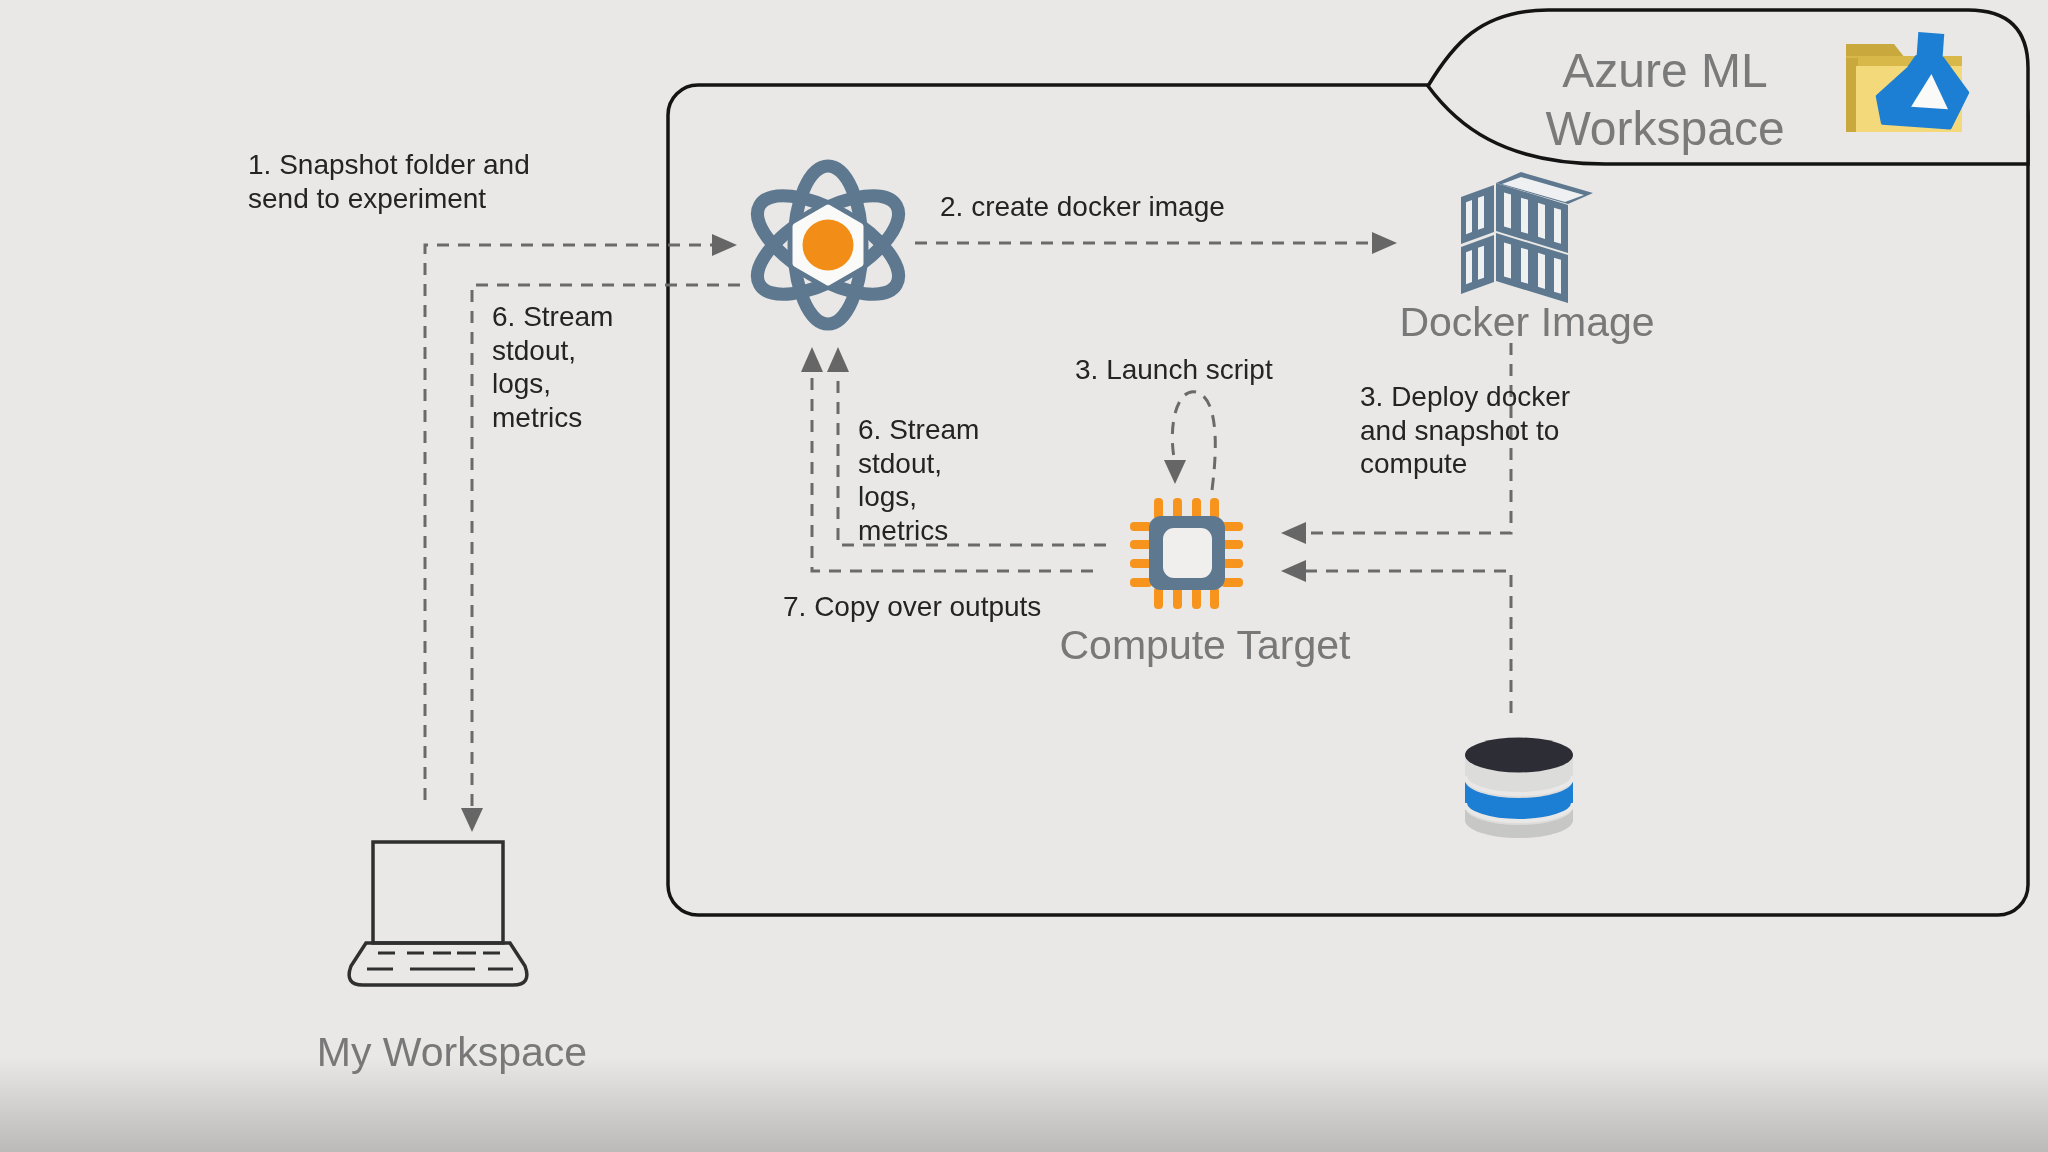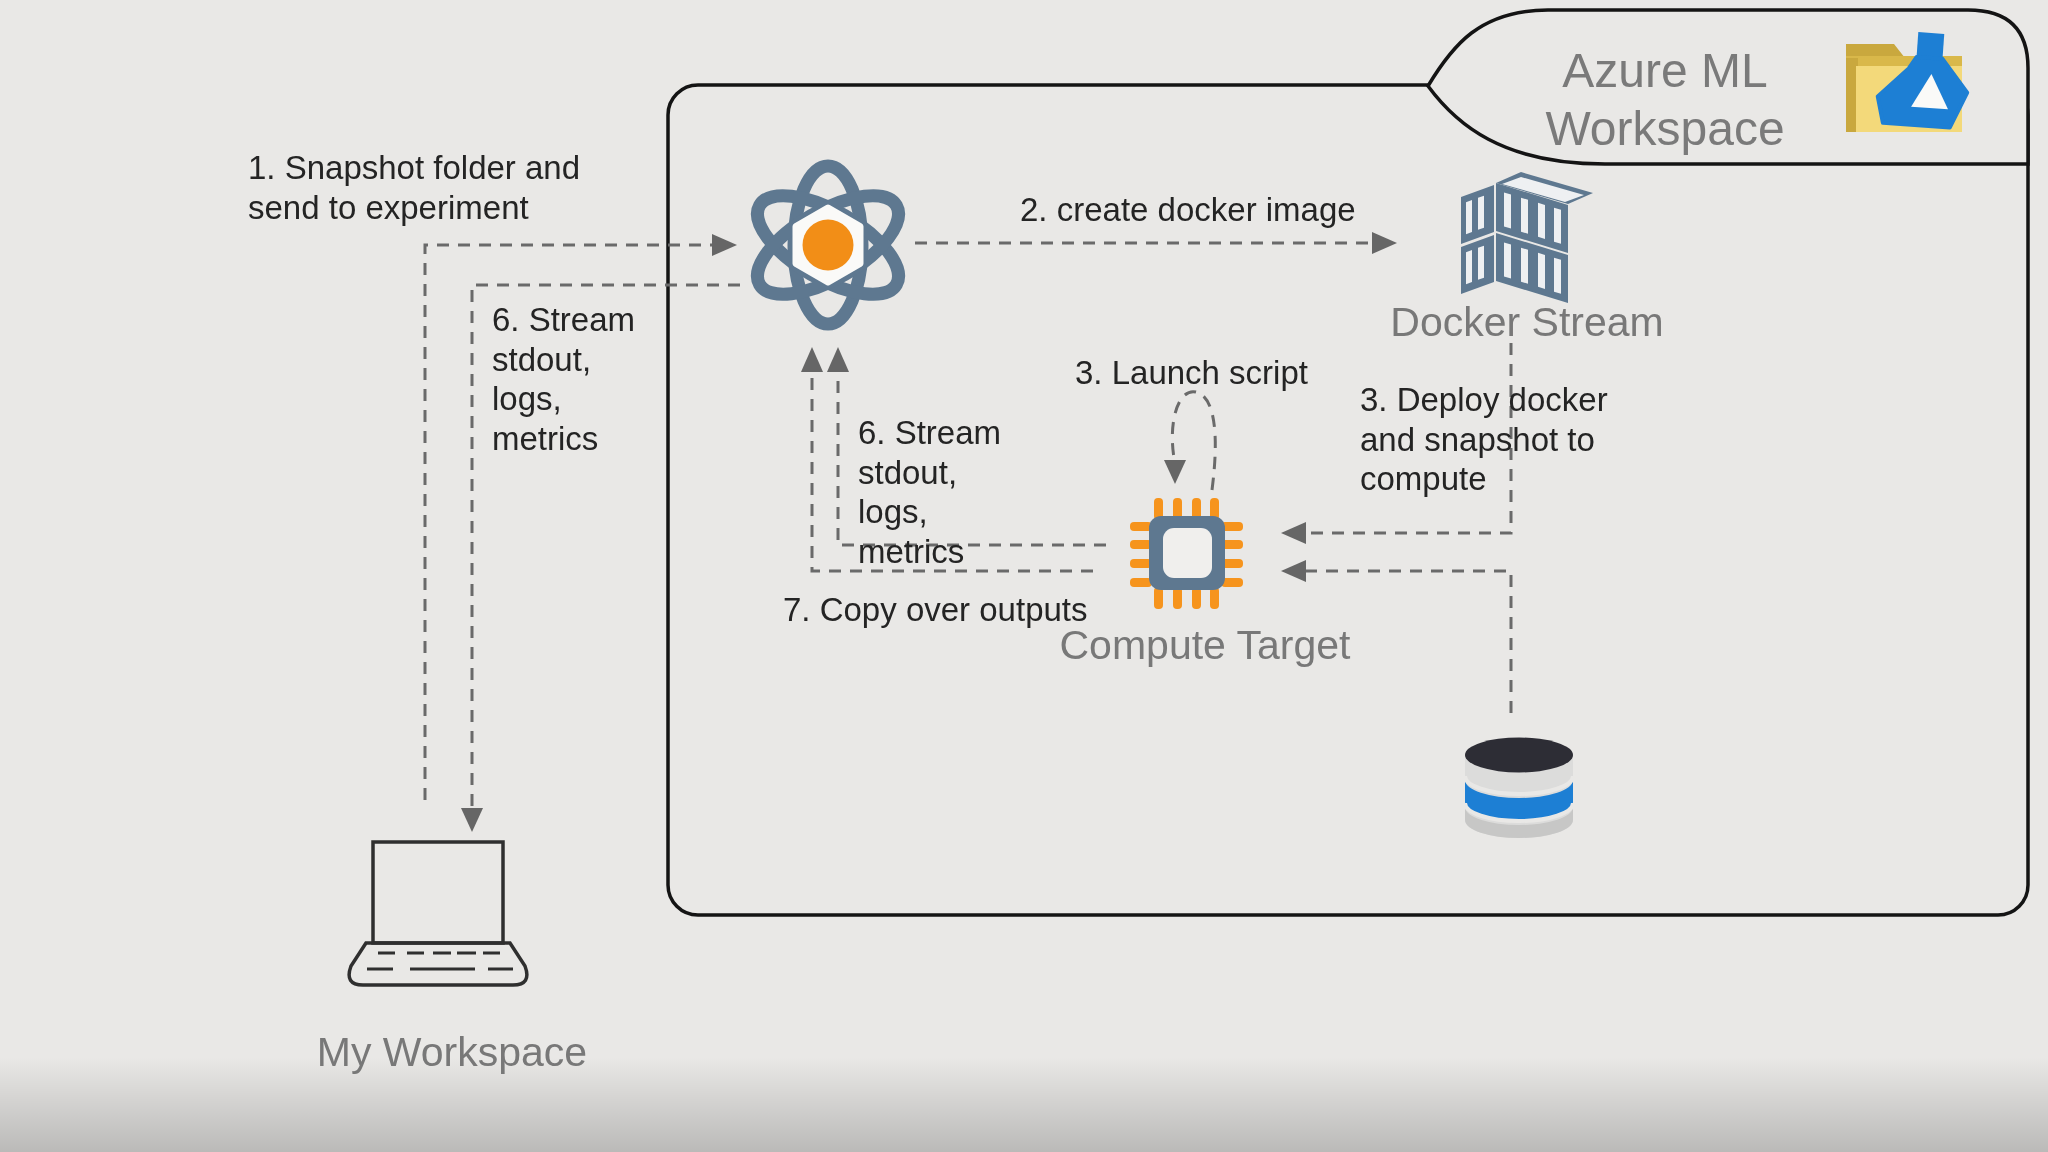--- a/index.html
+++ b/index.html
@@ -3,21 +3,21 @@
 <meta charset="utf-8">
 <style>
   html,body{margin:0;padding:0;}
   body{width:2048px;height:1152px;overflow:hidden;background:#e9e8e6;
        font-family:"Liberation Sans", sans-serif;}
   #canvas{position:relative;width:2048px;height:1152px;background:#e9e8e6;}
   #bottom-fade{position:absolute;left:0;bottom:0;width:2048px;height:95px;
        background:linear-gradient(rgba(0,0,0,0), rgba(0,0,0,0.20));}
   svg.layer{position:absolute;left:0;top:0;}
   .lbl{position:absolute;white-space:pre-line;line-height:1.2;}
-  .step{color:#242424;font-size:33px;}
+  .step{color:#242424;font-size:28px;}
   .entity{color:#787878;font-size:41px;transform:translateX(-50%);white-space:nowrap;}
   .center2{transform:translateX(-50%);text-align:center;white-space:pre-line;}
   .ws{color:#7a7a7a;font-size:48px;line-height:1.2;}
 </style>
 </head>
 <body>
 
 <div id="canvas">
 
   <div id="bottom-fade"></div>
@@ -145,37 +145,37 @@
   </svg>
 
   <div class="lbl step" style="left:248px;top:148px">1. Snapshot folder and
 send to experiment</div>
 
   <div class="lbl step" style="left:492px;top:300px">6. Stream
 stdout,
 logs,
 metrics</div>
 
-  <div class="lbl step" style="left:1020px;top:190px">2. create docker image</div>
+  <div class="lbl step" style="left:940px;top:190px">2. create docker image</div>
 
   <div class="lbl step" style="left:1075px;top:353px">3. Launch script</div>
 
   <div class="lbl step" style="left:1360px;top:380px">3. Deploy docker
 and snapshot to
 compute</div>
 
   <div class="lbl step" style="left:858px;top:413px">6. Stream
 stdout,
 logs,
 metrics</div>
 
   <div class="lbl step" style="left:783px;top:590px">7. Copy over outputs</div>
 
 
-  <div class="lbl entity" style="left:1527px;top:298px">Docker Stream</div>
+  <div class="lbl entity" style="left:1527px;top:298px">Docker Image</div>
 
   <div class="lbl entity" style="left:1205px;top:621px">Compute Target</div>
 
 
   <div class="lbl entity" style="left:452px;top:1028px">My Workspace</div>
 
   <div class="lbl ws center2" style="left:1665px;top:42px">Azure ML
 Workspace</div>
 
 </div>

